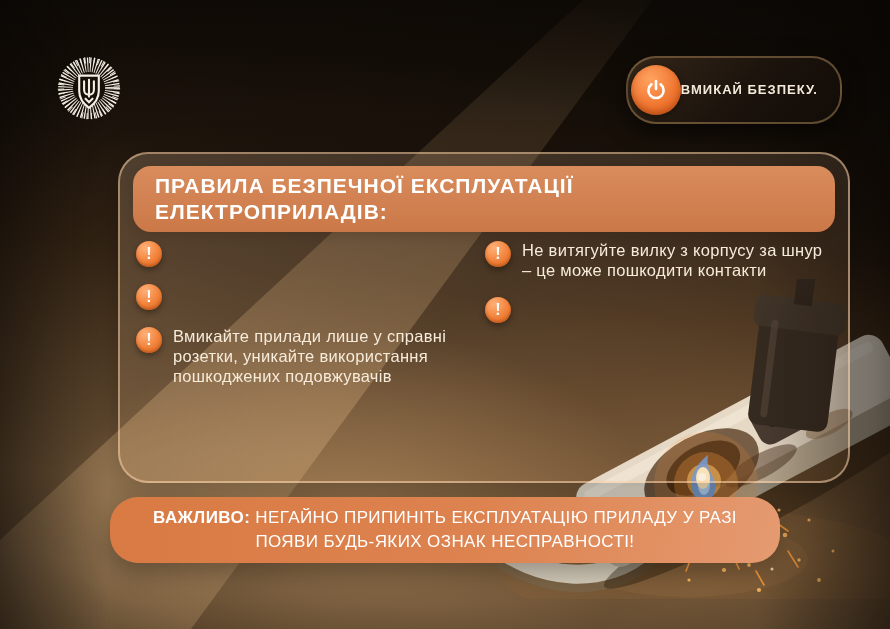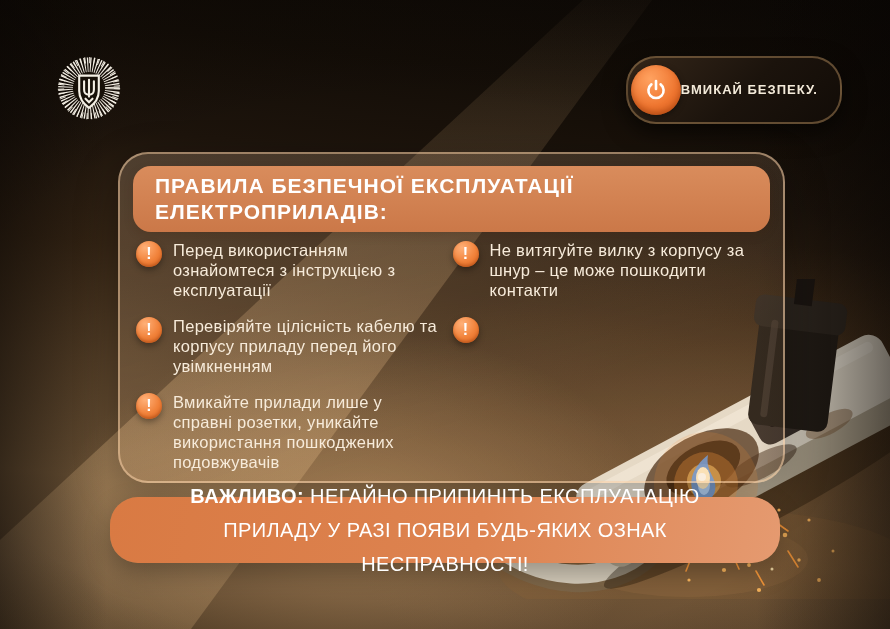--- a/index.html
+++ b/index.html
@@ -36,21 +36,21 @@
   .badge-circle{
     width:50px;height:50px;border-radius:50%;flex:none;
     background:radial-gradient(circle at 38% 28%, #ffa260 0%, #ef7630 58%, #d85d1c 100%);
     display:flex;align-items:center;justify-content:center;
     box-shadow:inset 0 -3px 6px rgba(140,50,5,0.5), 0 2px 6px rgba(0,0,0,0.4);
   }
   .badge-text{color:#f3ead9;font-size:13px;font-weight:bold;letter-spacing:1px;line-height:18px;}
 
   
   .card{
-    position:absolute;left:118px;top:152px;width:667px;height:331px;
+    position:absolute;left:118px;top:152px;width:732px;height:331px;
     border-radius:30px;
     background:linear-gradient(160deg, rgba(255,216,178,0.20), rgba(210,156,108,0.10) 70%);
     border:2px solid rgba(248,208,168,0.55);
     box-shadow:0 14px 44px rgba(0,0,0,0.28);
     box-sizing:border-box;
   }
   .card-title{
     position:absolute;left:13px;top:12px;right:13px;height:66px;margin:0;
     border-radius:18px;
     background:linear-gradient(180deg,#d98c5c 0%,#cb7848 100%);
@@ -71,21 +71,21 @@
   .rule-text{margin:0;color:#f7ebda;font-size:16.5px;line-height:20px;font-weight:500;letter-spacing:0.3px;}
 
   
   .footer{
     position:absolute;left:110px;top:497px;width:670px;height:66px;
     border-radius:28px;box-sizing:border-box;
     background:linear-gradient(100deg,#d97a43 0%,#dd8350 55%,#e59a70 100%);
     display:flex;align-items:center;justify-content:center;text-align:center;
     padding:0 30px;box-shadow:0 10px 26px rgba(0,0,0,0.30);
   }
-  .footer p{margin:4px;color:#ffffff;font-size:20px;line-height:34px;letter-spacing:0.4px;font-weight:normal;text-transform:uppercase;}
+  .footer p{margin:4px;color:#ffffff;font-size:17px;line-height:24px;letter-spacing:0.4px;font-weight:normal;text-transform:uppercase;}
   .footer .footer-label{font-weight:bold;}
 
   .illustration{position:absolute;right:-8px;bottom:30px;width:400px;height:320px;}
 </style>
 </head>
 <body>
 
 <div class="poster">
 
   <div class="bg-beam"></div>
@@ -194,25 +194,23 @@
       <div>ВМИКАЙ БЕЗПЕКУ.</div>
     </div>
   </div>
 
   <section class="card">
     <h1 class="card-title">ПРАВИЛА БЕЗПЕЧНОЇ ЕКСПЛУАТАЦІЇ ЕЛЕКТРОПРИЛАДІВ:</h1>
     <div class="rules">
       <div class="rules-col">
         <div class="rule">
           <span class="rule-icon">!</span>
-          <p class="rule-text">Перед використанням ознайомтеся з інструкцією з експлуатації</p>
-        </div>
-        <div class="rule">
-          <span class="rule-icon">!</span>
-          <p class="rule-text">Перевіряйте цілісність кабелю та корпусу приладу перед його увімкненням</p>
+        </div>
+        <div class="rule">
+          <span class="rule-icon">!</span>
         </div>
         <div class="rule">
           <span class="rule-icon">!</span>
           <p class="rule-text">Вмикайте прилади лише у справні розетки, уникайте використання пошкоджених подовжувачів</p>
         </div>
       </div>
       <div class="rules-col">
         <div class="rule">
           <span class="rule-icon">!</span>
           <p class="rule-text">Не витягуйте вилку з корпусу за шнур – це може пошкодити контакти</p>

